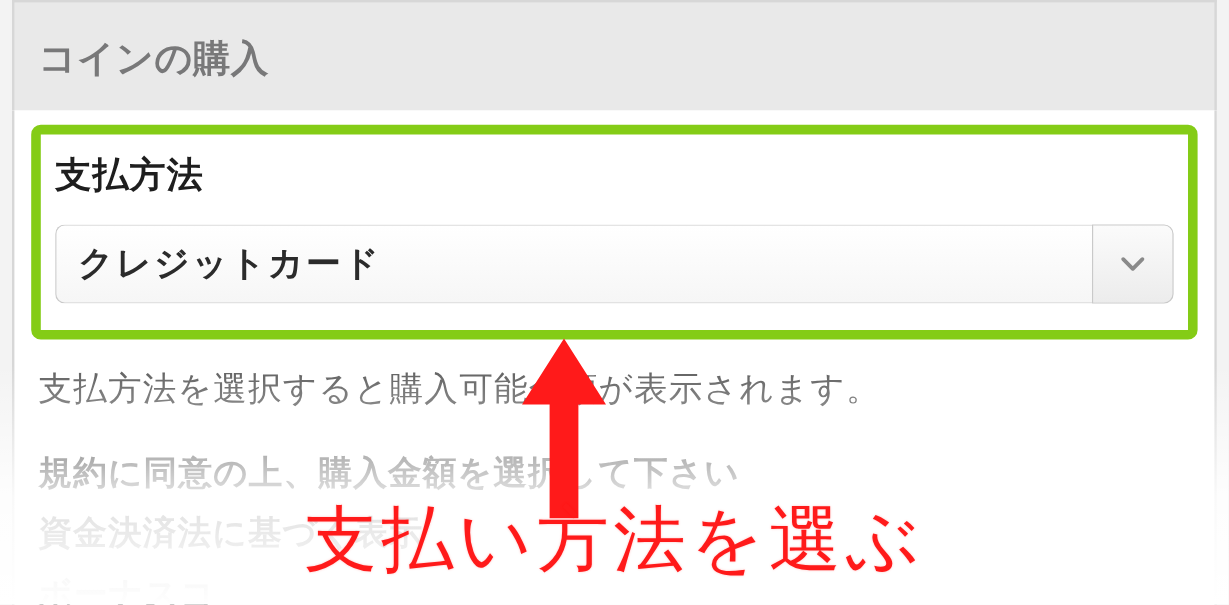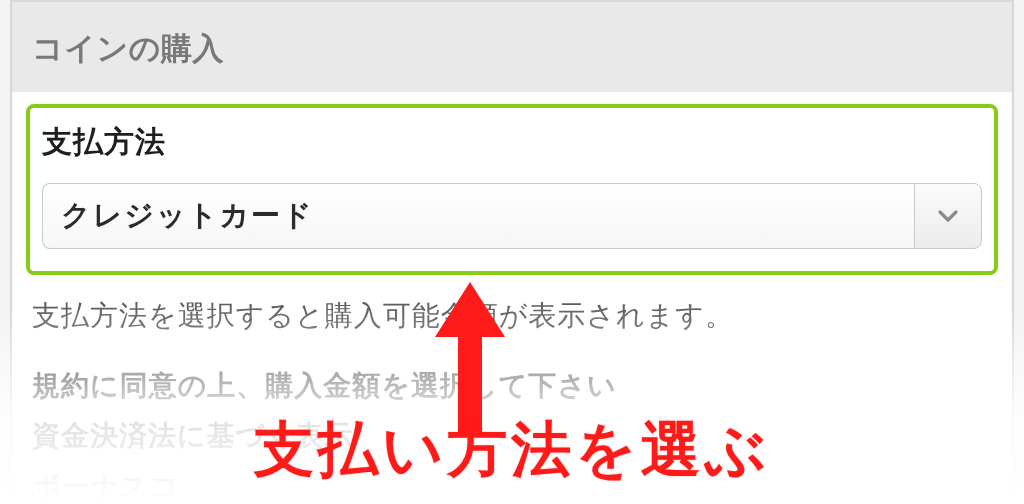--- a/index.html
+++ b/index.html
@@ -27,21 +27,21 @@
     border-bottom: none;
     letter-spacing: 0.5px;
   }
   .card {
     background: #ffffff;
     border: 2px solid #d7d7d7;
     border-top: none;
     padding: 18px 20px 30px 20px;
   }
   .highlight {
-    border: 4px solid #84cc16;
+    border: 8px solid #84cc16;
     border-radius: 8px;
     padding: 14px 12px 22px 12px;
     margin: -6px;
   }
   .field-label {
     font-size: 30px;
     font-weight: 700;
     color: #1e1e1e;
     margin-bottom: 20px;
     letter-spacing: 1px;
@@ -97,21 +97,21 @@
     top: 282px;
     pointer-events: none;
   }
   .anno-caption {
     position: absolute;
     left: 0;
     right: 0;
     top: 410px;
     text-align: center;
     font-size: 60px;
-    font-weight: 700;
+    font-weight: 400;
     color: #ff1a1a;
     letter-spacing: 4px;
     pointer-events: none;
     text-shadow: 0 0 2px rgba(255,0,0,0.25);
   }
   .fade {
     position: absolute;
     left: 0; right: 0; bottom: 0;
     height: 200px;
     background: linear-gradient(to bottom, rgba(255,255,255,0) 0%, rgba(255,255,255,0.85) 55%, #ffffff 100%);

